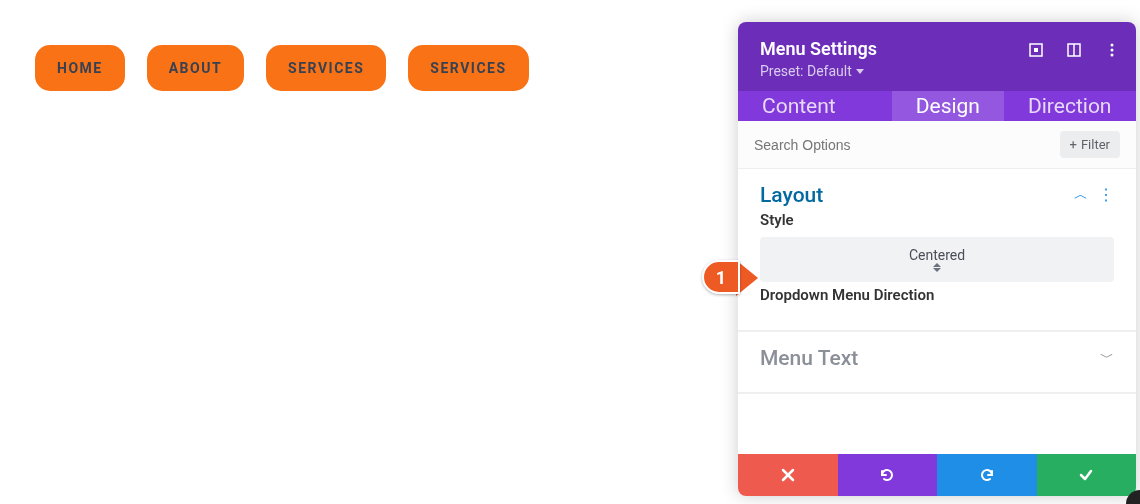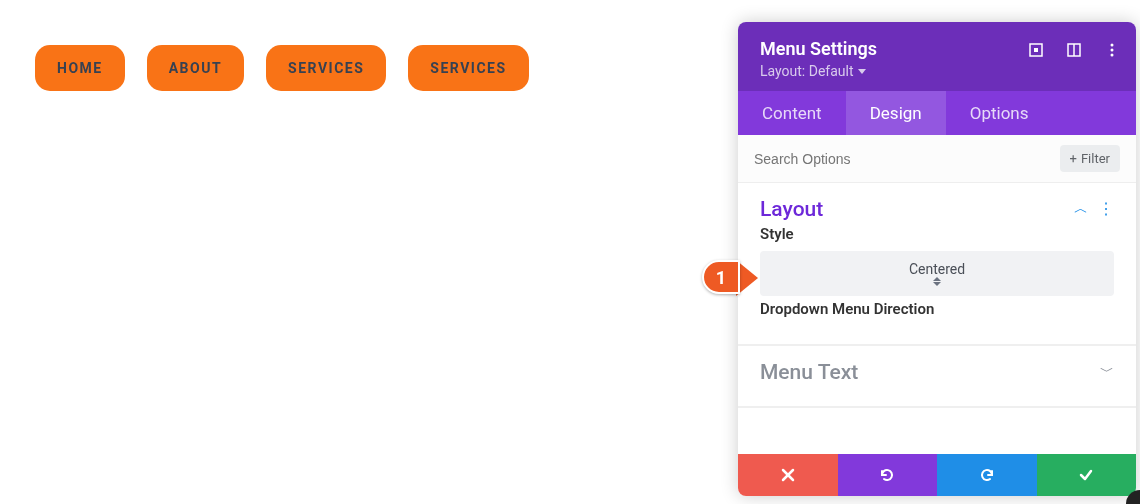--- a/index.html
+++ b/index.html
@@ -81,28 +81,29 @@
     width: 16px; height: 16px;
     display:flex; align-items:center; justify-content:center;
     cursor:pointer;
   }
 
   .tabs {
     display: flex;
     background: #8239db;
   }
   .tab {
-    padding: 12px 24px;
-    font-size: 17px;
+    padding: 3px 24px;
+    font-size: 21px;
     color: #e7d9f8;
     cursor: pointer;
   }
   .tab.active {
     background: #9357e0;
     color: #fff;
+    margin-left: 32px;
   }
 
   .search-row {
     display:flex;
     align-items:center;
     padding: 10px 16px;
     border-bottom: 1px solid #eee;
     background:#fcfcfc;
     gap:12px;
   }
@@ -141,21 +142,21 @@
   .section-header {
     display:flex;
     align-items:center;
     justify-content:space-between;
     cursor:pointer;
   }
   .section-title {
     font-size: 21px;
     font-weight: 500;
   }
-  .sec-open .section-title { color:#6d28d9; }
+  .sec-open .section-title { color:#0369a1; }
   .sec-closed .section-title { color:#8a8f98; }
   .section-icons {
     display:flex;
     align-items:center;
     gap:10px;
   }
   .chevron {
     color:#1f8ee7;
     font-size:14px;
   }
@@ -264,21 +265,21 @@
 <div class="marker">
   <div class="marker-tip"></div>
   <div class="marker-body">1</div>
 </div>
 
 <div class="panel">
 
   <div class="panel-header">
     <div class="panel-title">Menu Settings</div>
     <div class="panel-sub">
-      <span>Layout: Default</span>
+      <span>Preset: Default</span>
       <span class="preset-caret"></span>
     </div>
     <div class="header-icons">
       <span class="hicon">
         <svg width="14" height="14" viewBox="0 0 14 14">
             <rect x="1" y="1" width="12" height="12" fill="none" stroke="#fff" stroke-width="1.5"></rect>
             <rect x="5" y="5" width="4" height="4" fill="#fff"></rect>
           </svg>
       </span>
       <span class="hicon">
@@ -293,21 +294,21 @@
             <circle cx="2" cy="7" r="1.5" fill="#fff"></circle>
             <circle cx="2" cy="12" r="1.5" fill="#fff"></circle>
           </svg>
       </span>
     </div>
   </div>
 
   <div class="tabs">
     <div class="tab">Content</div>
     <div class="tab active">Design</div>
-    <div class="tab">Options</div>
+    <div class="tab">Direction</div>
   </div>
 
   <div class="search-row">
     <input class="search-input" placeholder="Search Options" style="">
     <div class="filter-btn">
       <span>+</span>
       <span>Filter</span>
     </div>
   </div>
 

